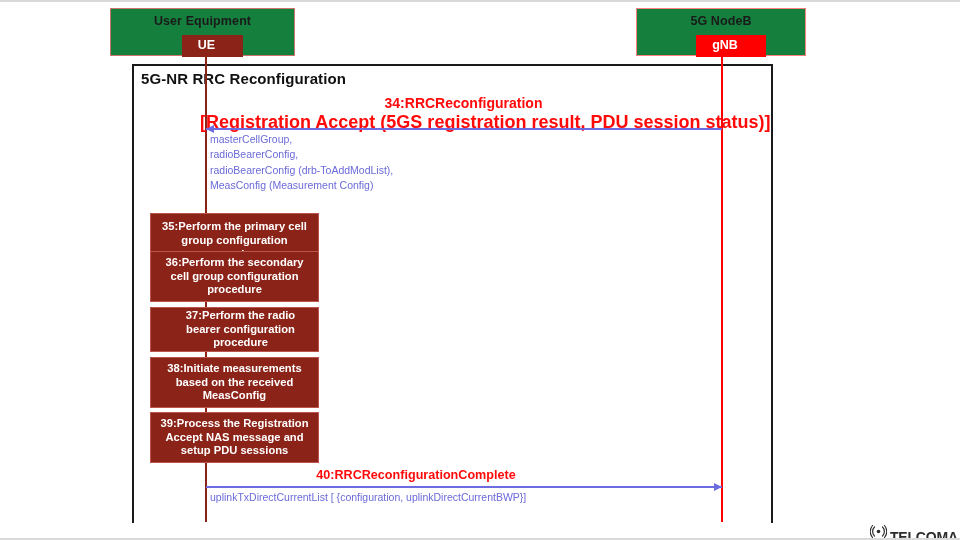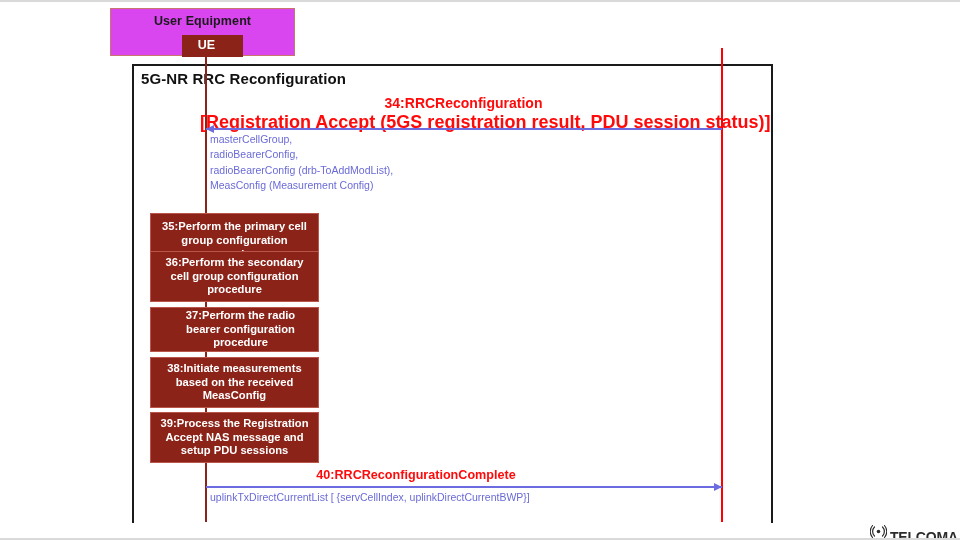--- a/index.html
+++ b/index.html
@@ -16,21 +16,21 @@
     font-family: "Liberation Sans", sans-serif;
     border-top: 2px solid #d9d9d9;
     border-bottom: 2px solid #d9d9d9;
     box-sizing: border-box;
   }
 
   
   .actor-box {
     position: absolute;
     box-sizing: border-box;
-    background: #d946ef;
+    background: #15803d;
     display: flex;
     flex-direction: column;
     align-items: center;
     justify-content: flex-start;
   }
   .actor-title {
     font-size: 12.5px;
     color: #1a1a1a;
     font-weight: 700;
     letter-spacing: .1px;
@@ -156,20 +156,24 @@
   <div id="frame-title" style="left:141px; top:68px;">5G-NR RRC Reconfiguration</div>
 
   <div class="lifeline" style="left:205px; top:46px; height:474px; background:#8c2318;"></div>
   <div class="lifeline" style="left:721px; top:46px; height:474px; background:#ff0000;"></div>
 
   <div class="actor-box" style="left:110px; top:6px; width:185px; height:48px; border:1.5px solid #c8766b;">
     <div class="actor-title">User Equipment</div>
     <div class="actor-chip" style="background:#8c2318;">UE</div>
   </div>
 
+  <div class="actor-box" style="left:636px; top:6px; width:170px; height:48px; border:1.5px solid #ff7f7f;">
+    <div class="actor-title">5G NodeB</div>
+    <div class="actor-chip" style="background:#ff0000;">gNB</div>
+  </div>
 
   <div class="msg-label" style="left:200px; top:93px; width:527px; text-align:center;">
     <span class="l1" style="font-size:14px;">34:RRCReconfiguration</span>
     <span class="l2" style="font-size:18px;">[Registration Accept (5GS registration result, PDU session status)]</span>
   </div>
   <div class="arrow-line" style="left:206px; top:126px; width:516px;"></div>
   <div class="arrow-head left" style="left:206px; top:122.5px;"></div>
 
   <div class="param-block" style="left:210px; top:130px;">
     <div>masterCellGroup,</div>
@@ -188,21 +192,21 @@
 
   <div class="action-box" style="left:150px; top:410px; width:169px; height:51px;">39:Process the Registration Accept NAS message and setup PDU sessions</div>
 
   <div class="msg-label" style="left:206px; top:466px; width:420px; text-align:center;">
     <span class="l1" style="font-size:12.6px;">40:RRCReconfigurationComplete</span>
   </div>
   <div class="arrow-line" style="left:206px; top:484px; width:516px;"></div>
   <div class="arrow-head right" style="left:714px; top:480.5px;"></div>
 
   <div class="param-block" style="left:210px; top:488px;">
-    <div>uplinkTxDirectCurrentList [ {servCellIndex, uplinkDirectCurrentBWP}]</div>
+    <div>uplinkTxDirectCurrentList [ {configuration, uplinkDirectCurrentBWP}]</div>
   </div>
 
   <div id="logo" style="left:870px; top:512px;">
     <svg id="logo-wave" width="17" height="13" viewBox="0 0 34 26">
       <path d="M9 4 C4 9, 4 17, 9 22" stroke="#2b2b2b" stroke-width="2.4" fill="none" stroke-linecap="round"></path>
       <path d="M5 1 C-1 8, -1 18, 5 25" stroke="#2b2b2b" stroke-width="2.2" fill="none" stroke-linecap="round"></path>
       <path d="M25 4 C30 9, 30 17, 25 22" stroke="#2b2b2b" stroke-width="2.4" fill="none" stroke-linecap="round"></path>
       <path d="M29 1 C35 8, 35 18, 29 25" stroke="#2b2b2b" stroke-width="2.2" fill="none" stroke-linecap="round"></path>
       <circle cx="17" cy="13" r="3.6" fill="#2b2b2b"></circle>
     </svg>

